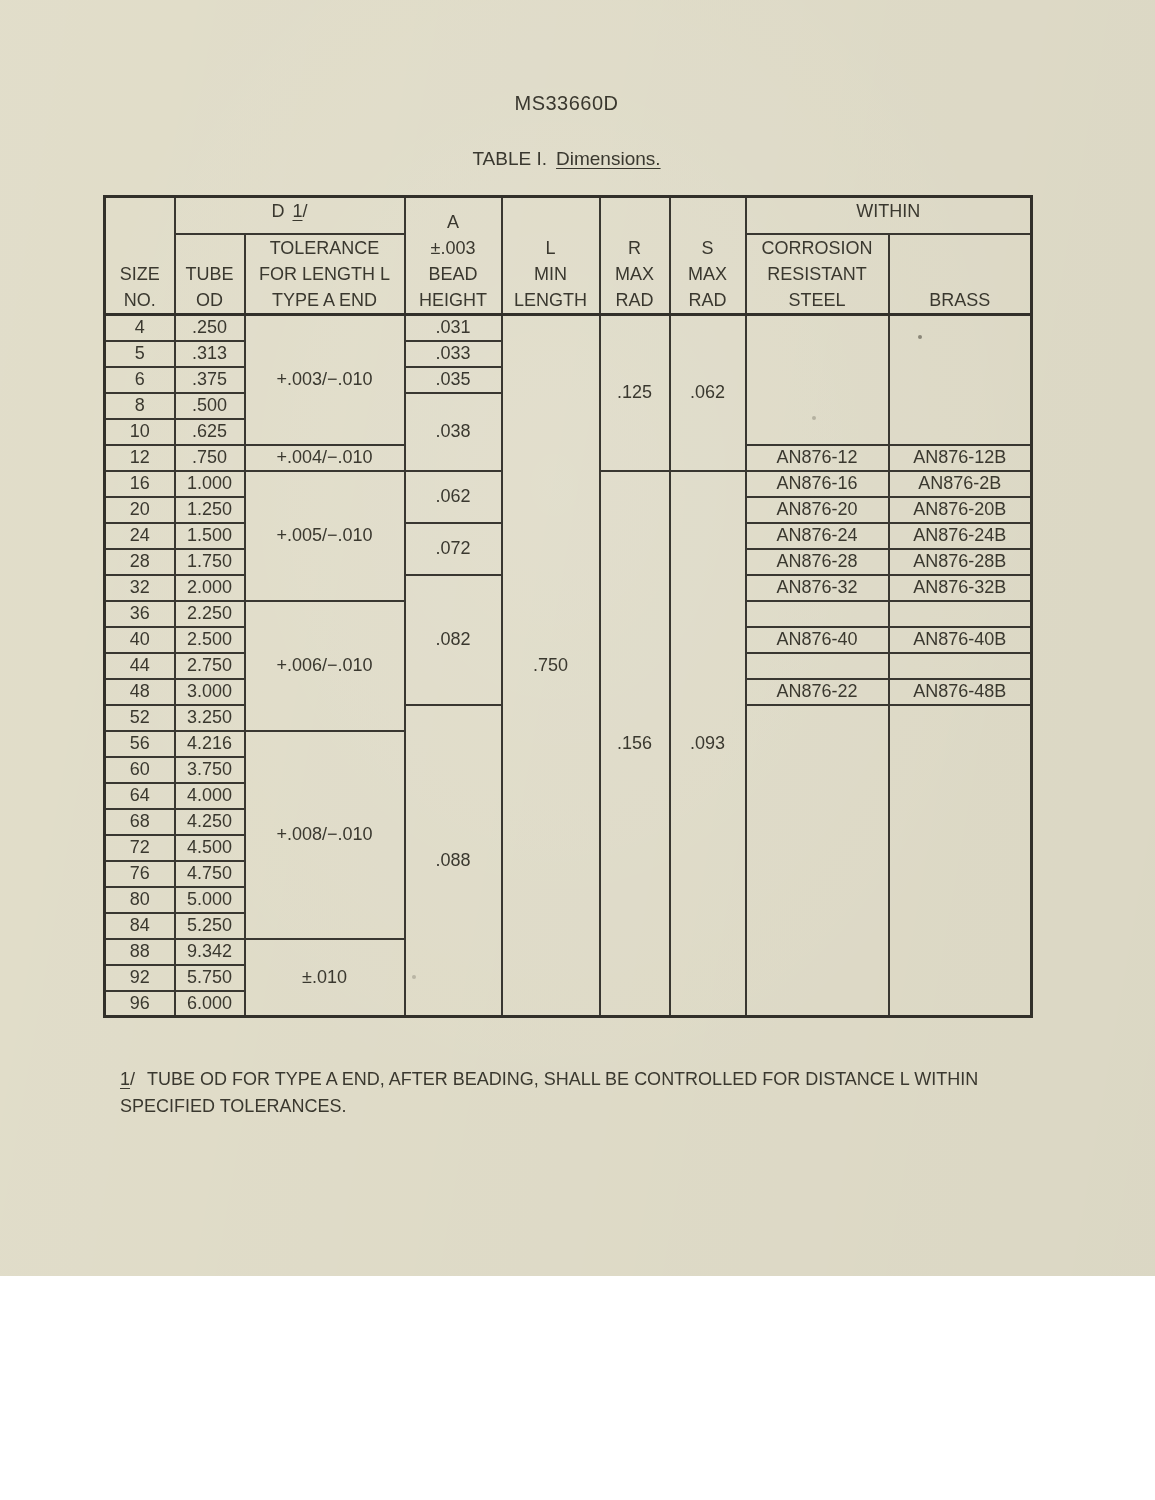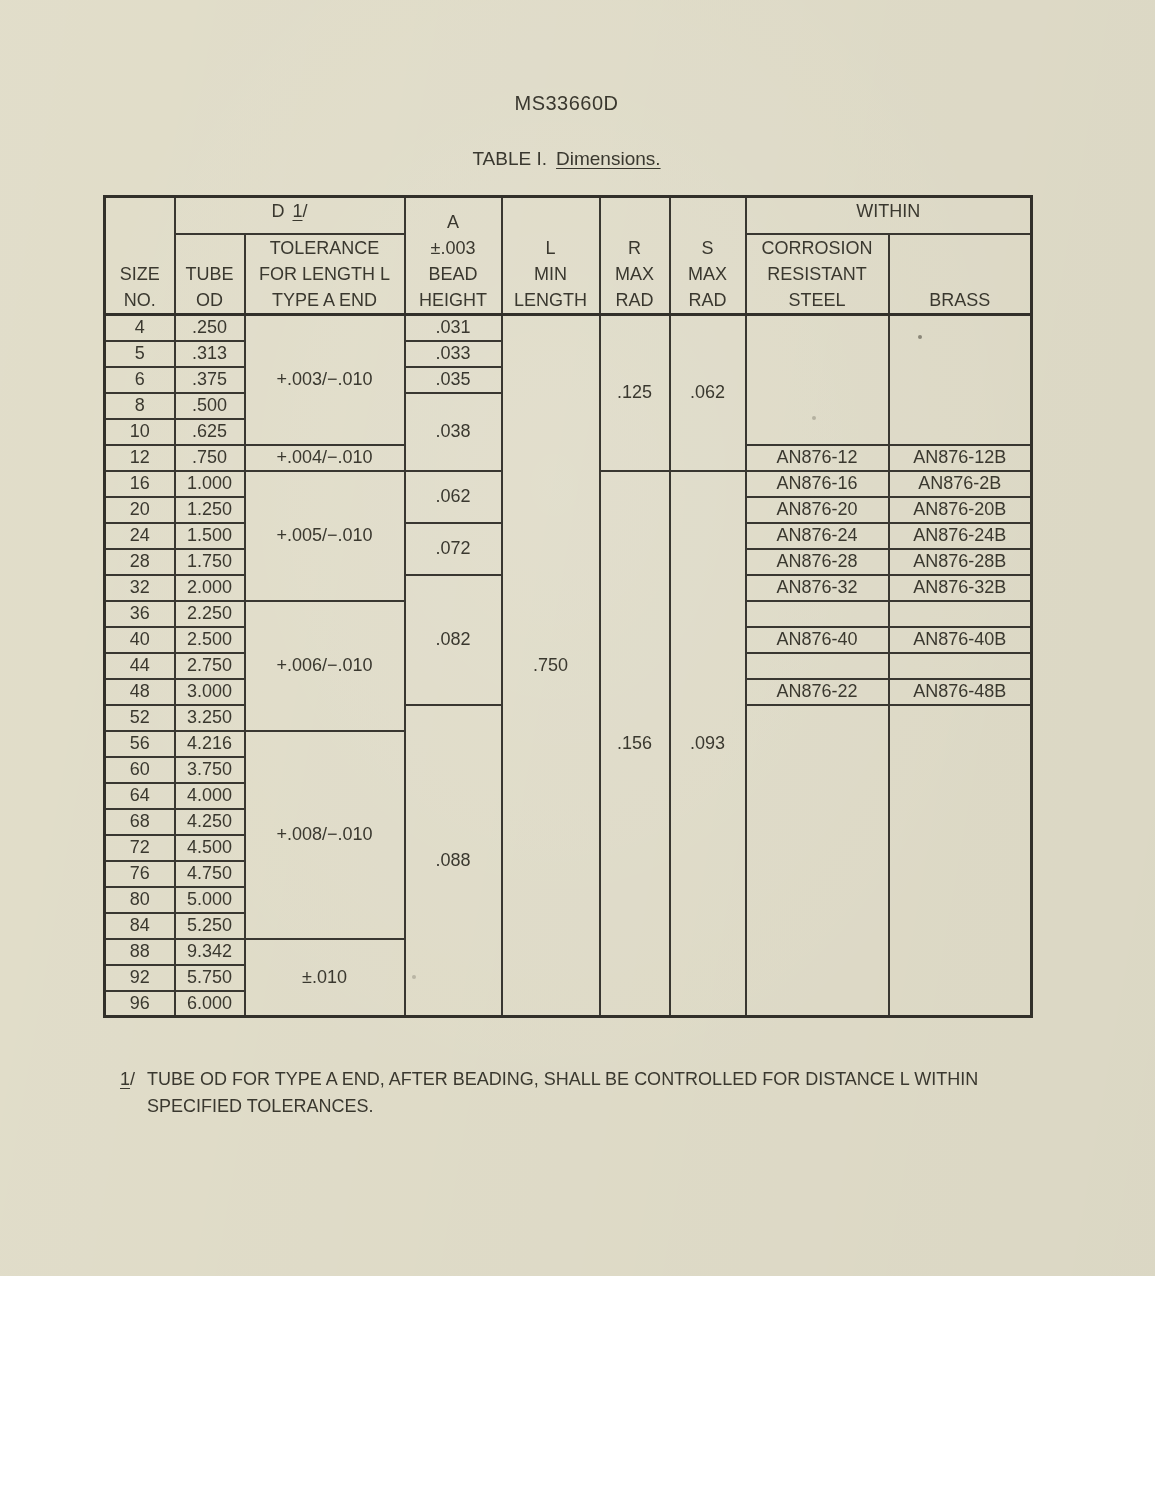--- a/index.html
+++ b/index.html
@@ -45,21 +45,21 @@
   thead .dsp { margin-right:8px; }
   tbody tr { height:26px; }
   tbody td { vertical-align:middle; }
 
   .footnote {
     position:absolute; left:120px; top:1066px; width:920px;
     font-size:18px; line-height:27px;
   }
   .footnote .fline { display:flex; }
   .footnote .fref { width:27px; flex:0 0 27px; }
-  .footnote .l2 { margin-left:27px; }
+  .footnote .l2 { }
 
   .page-num {
     position:absolute; left:103px; top:1348px; width:927px;
     text-align:center; font-size:18px;
   }
 
   .logo {
     position:absolute; left:46px; top:1405px;
     display:flex; align-items:baseline;
     color:#14130d; white-space:nowrap;

